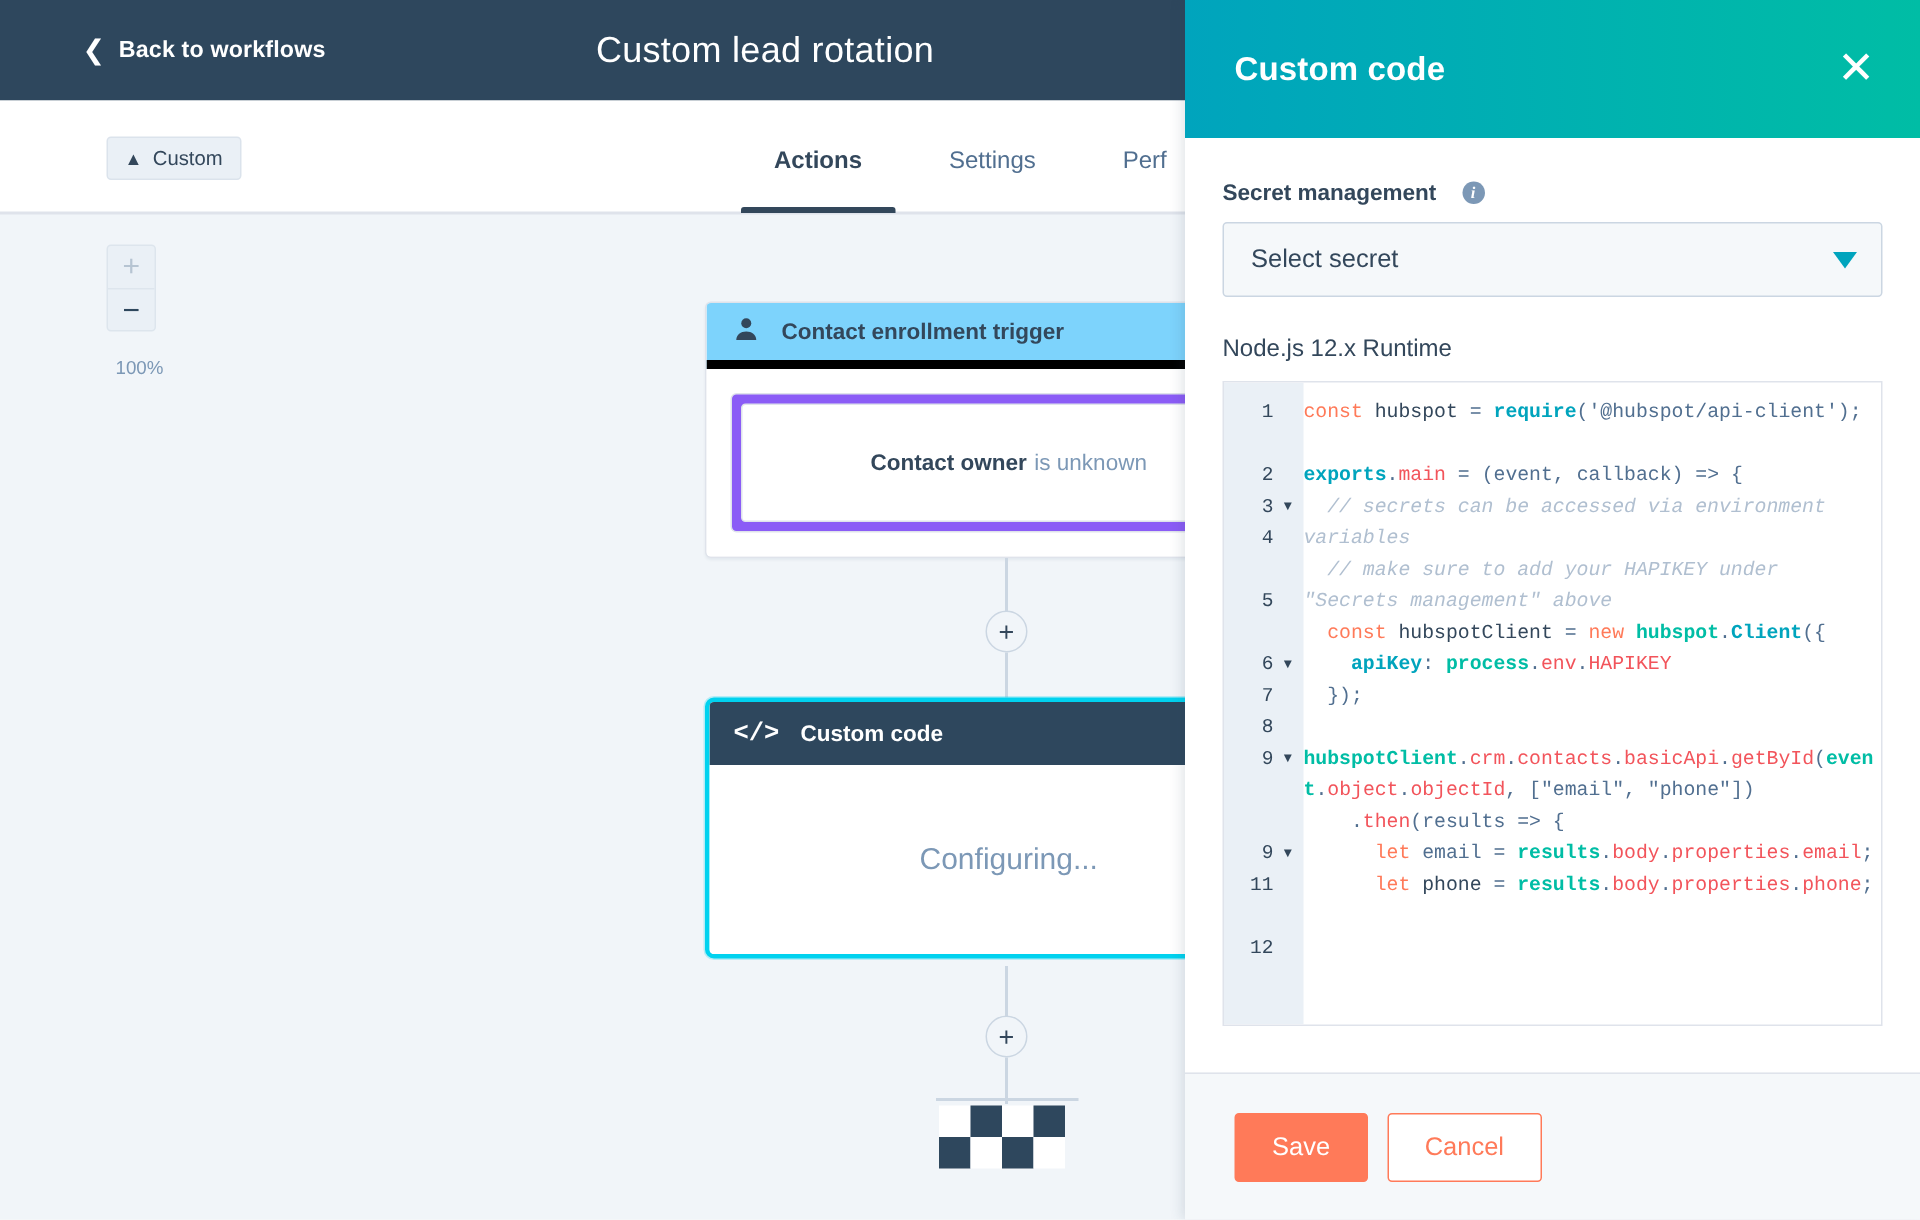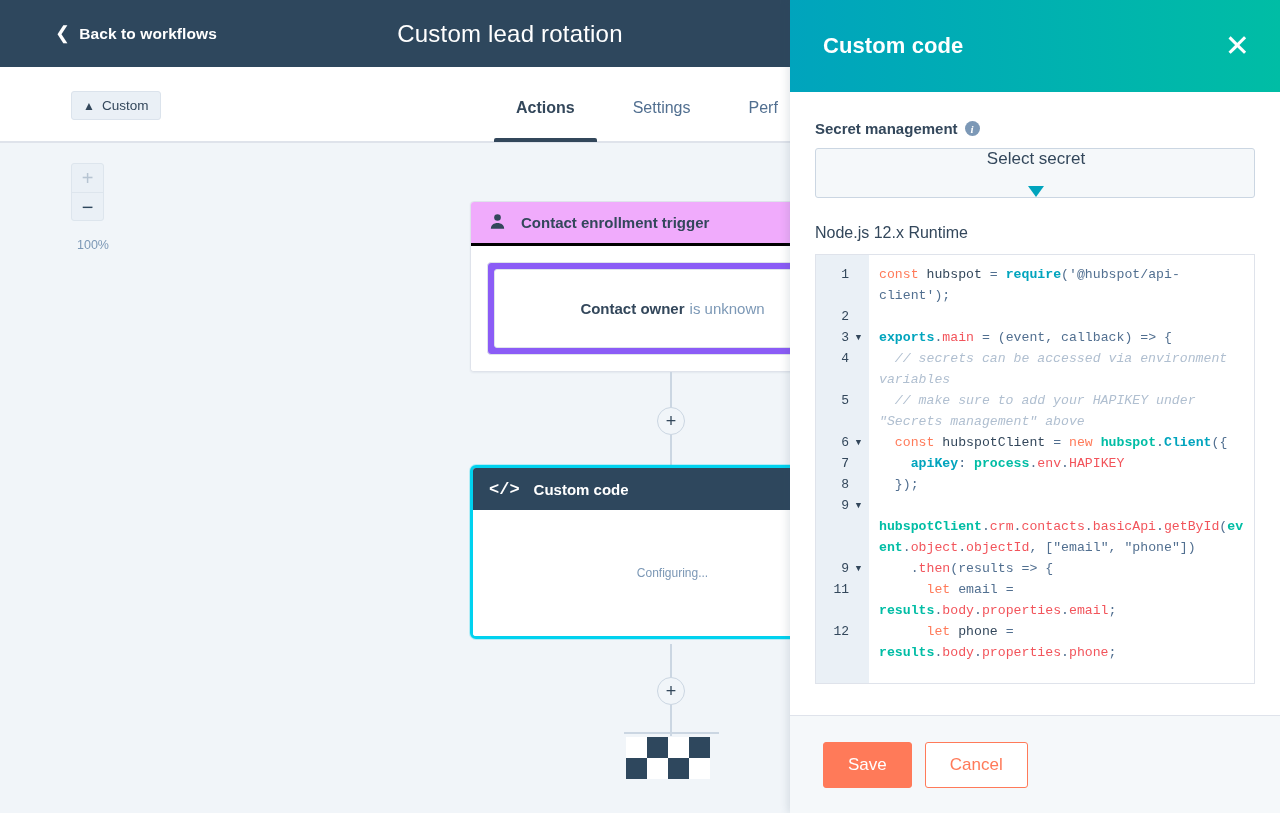--- a/index.html
+++ b/index.html
@@ -85,21 +85,21 @@
 
   
   .node {
     position: absolute; background: #ffffff;
     border: 1px solid #dfe3eb; border-radius: 4px;
     box-shadow: 0 1px 2px rgba(46,71,93,.07);
     overflow: hidden;
   }
   .trigger-node { left: 470px; top: 58px; width: 405px; }
   .trigger-head {
-    height: 44px; background: #f0abfc; border-bottom: 3px solid #000000;
+    height: 44px; background: #7dd3fc; border-bottom: 6px solid #000000;
     display: flex; align-items: center; gap: 14px; padding-left: 17px;
     font-size: 15px; font-weight: bold; color: #33475b;
   }
   .trigger-body { padding: 16px; background: #fff; }
   .crit-outer {
     border: 1px solid #dfe3eb; border-radius: 4px; padding: 6px; background: #8b5cf6;
   }
   .crit-inner {
     border: 1px solid #dfe3eb; border-radius: 3px;
     height: 79px; display: flex; align-items: center; justify-content: center;
@@ -114,21 +114,21 @@
   }
   .code-head {
     height: 42px; background: #2e475d;
     display: flex; align-items: center; gap: 14px; padding-left: 16px;
     font-size: 15px; font-weight: bold; color: #ffffff;
   }
   .code-head .glyph { font-family: "Liberation Mono", monospace; font-size: 17px; font-weight: bold; }
   .code-body {
     height: 126px; background: #fff;
     display: flex; align-items: center; justify-content: center;
-    font-size: 12px; color: #7c98b6;
+    font-size: 20px; color: #7c98b6;
   }
 
   
   .connector { position: absolute; width: 2px; background: #cbd6e2; }
   .plus-node {
     position: absolute; width: 28px; height: 28px; border-radius: 50%;
     background: #f1f5f9; border: 1px solid #cbd6e2;
     display: flex; align-items: center; justify-content: center;
     color: #33475b; font-size: 18px; line-height: 1; cursor: pointer;
   }
@@ -150,34 +150,34 @@
     display: flex; align-items: center; justify-content: space-between;
     padding: 0 26px 0 33px;
   }
   .panel-title { font-size: 22px; font-weight: bold; color: #fff; letter-spacing: .1px; }
   .panel-close {
     font-size: 30px; font-weight: 300; color: #fff; cursor: pointer; line-height: 1;
     padding: 2px 4px;
   }
   .panel-body { flex: 1 1 auto; padding: 28px 25px 0 25px; overflow: hidden; background: #fff; }
   .field-label {
-    display: flex; align-items: center; gap: 7px;
+    display: flex; align-items: center; gap: 17px;
     font-size: 15px; font-weight: bold; color: #33475b; margin-bottom: 11px;
   }
   .info-dot {
     width: 15px; height: 15px; border-radius: 50%; background: #7c98b6;
     color: #fff; font-size: 11px; font-weight: bold; font-style: italic;
     display: inline-flex; align-items: center; justify-content: center;
     font-family: "Liberation Serif", serif; cursor: pointer;
   }
   .select {
     height: 50px; border: 1px solid #cbd6e2; border-radius: 3px;
     background: #f5f8fa; display: flex; align-items: center;
     justify-content: space-between; padding: 0 16px 0 18px;
-    font-size: 17px; color: #33475b; cursor: pointer; font-weight: 300; flex-direction: column;
+    font-size: 17px; color: #33475b; cursor: pointer; font-weight: 300;
   }
   .caret { width: 0; height: 0; border-left: 8px solid transparent; border-right: 8px solid transparent; border-top: 11px solid #00a4bd; }
 
   .runtime-label { font-size: 16px; color: #33475b; margin: 26px 0 12px 0; }
 
   .editor {
     border: 1px solid #dfe3eb; background: #fff;
     height: 430px; display: flex; overflow: hidden;
   }
   .gutter {
@@ -185,21 +185,21 @@
     font-family: "Liberation Mono", monospace; font-size: 13px;
     color: #33475b; padding-top: 9px;
   }
   .gutter .ln {
     height: 21px; display: flex; align-items: center;
     justify-content: flex-end; padding-right: 6px; gap: 5px;
   }
   .gutter .fold { font-size: 9px; color: #33475b; width: 9px; text-align: center; }
   .gutter .no-fold { width: 9px; }
   .codearea {
-    flex: 1 1 auto; padding: 9px 4px 0 10px;
+    flex: 1 1 auto; padding: 9px 4px 0 0;
     font-family: "Liberation Mono", monospace; font-size: 13.2px;
     line-height: 21px; color: #33475b; white-space: pre-wrap; word-break: break-word;
   }
   .kw  { color: #ff7a59; }
   .fn  { color: #00a4bd; font-weight: bold; }
   .id  { color: #33475b; }
   .pl  { color: #516f90; }
   .str { color: #516f90; }
   .prop{ color: #f2545b; }
   .grn { color: #00bda5; font-weight: bold; }

